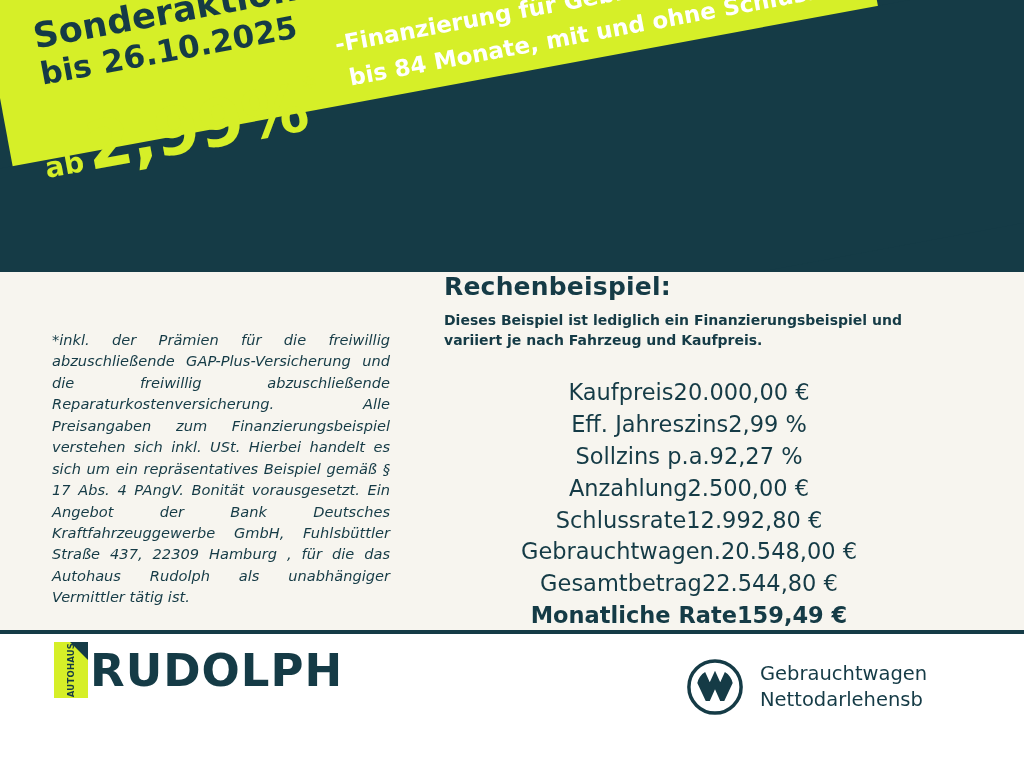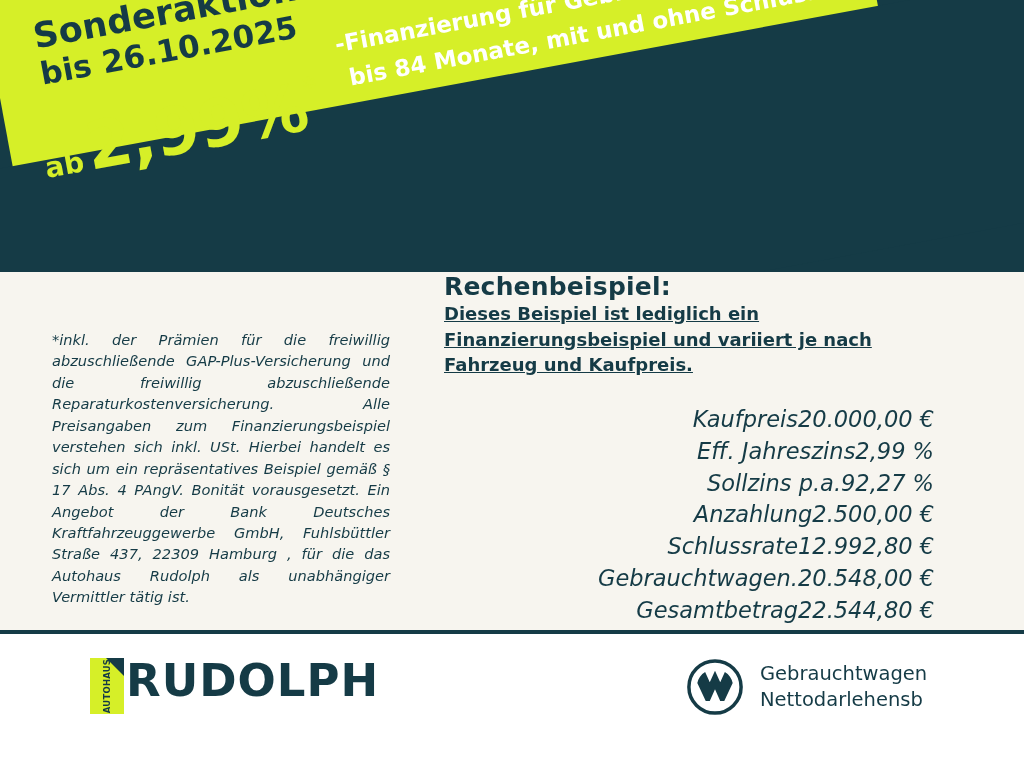--- a/index.html
+++ b/index.html
@@ -139,36 +139,35 @@
     color: #153b46;
   }
   .example h2 {
     margin: 0;
     font-size: 25px;
     font-weight: bold;
     letter-spacing: 0.2px;
     padding-top: -0px;
   }
   .example .subtitle {
-    font-size: 18px;
+    margin-top: 10px;
+    font-size: 14px;
     font-weight: bold;
     line-height: 1.42;
-    text-decoration: underline;
   }
   .table {
     margin-top: 26px;
   }
   .row {
     display: flex;
-    justify-content: flex-end;
+    justify-content: center;
     align-items: baseline;
     font-size: 22.5px;
     line-height: 1.42;
     white-space: nowrap;
-    font-style: italic;
   }
   .row .lbl { text-align: left; }
   .row .val { text-align: right; }
   .row.bold .lbl, .row.bold .val { font-weight: bold; }
 
   
   .divider {
     position: absolute;
     left: 0;
     top: 630px;
@@ -181,24 +180,23 @@
     left: 0;
     top: 634px;
     width: 1024px;
     height: 134px;
     background: #ffffff;
   }
 
   .rudolph-logo {
     position: absolute;
     left: 54px;
-    top: 24px;
+    top: 8px;
     display: flex;
-    align-items: flex-start;
-    margin-left: 36px;
+    align-items: center;
   }
   .rudolph-logo .mark {
     position: relative;
     width: 34px;
     height: 56px;
     background: #d6ef28;
     margin-right: 2px;
   }
   .rudolph-logo .mark .vtext {
     position: absolute;

